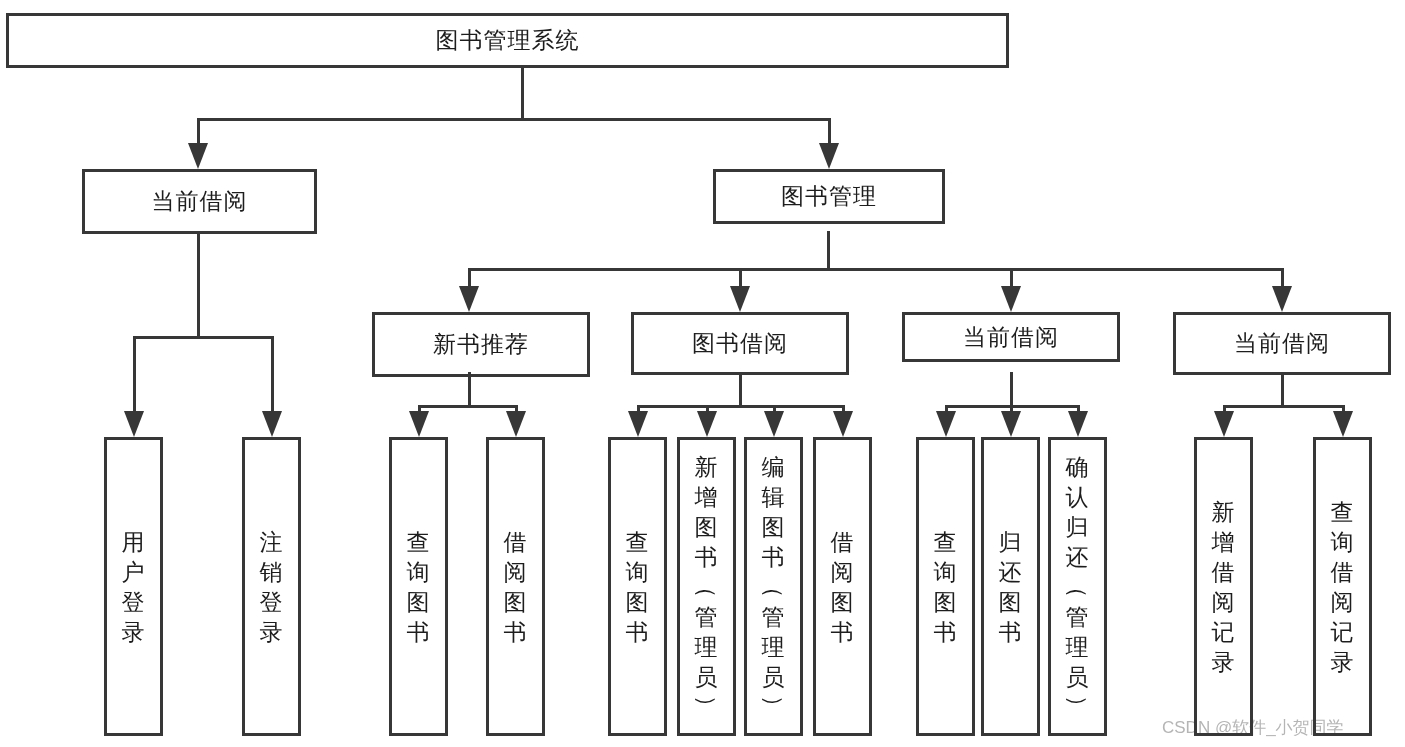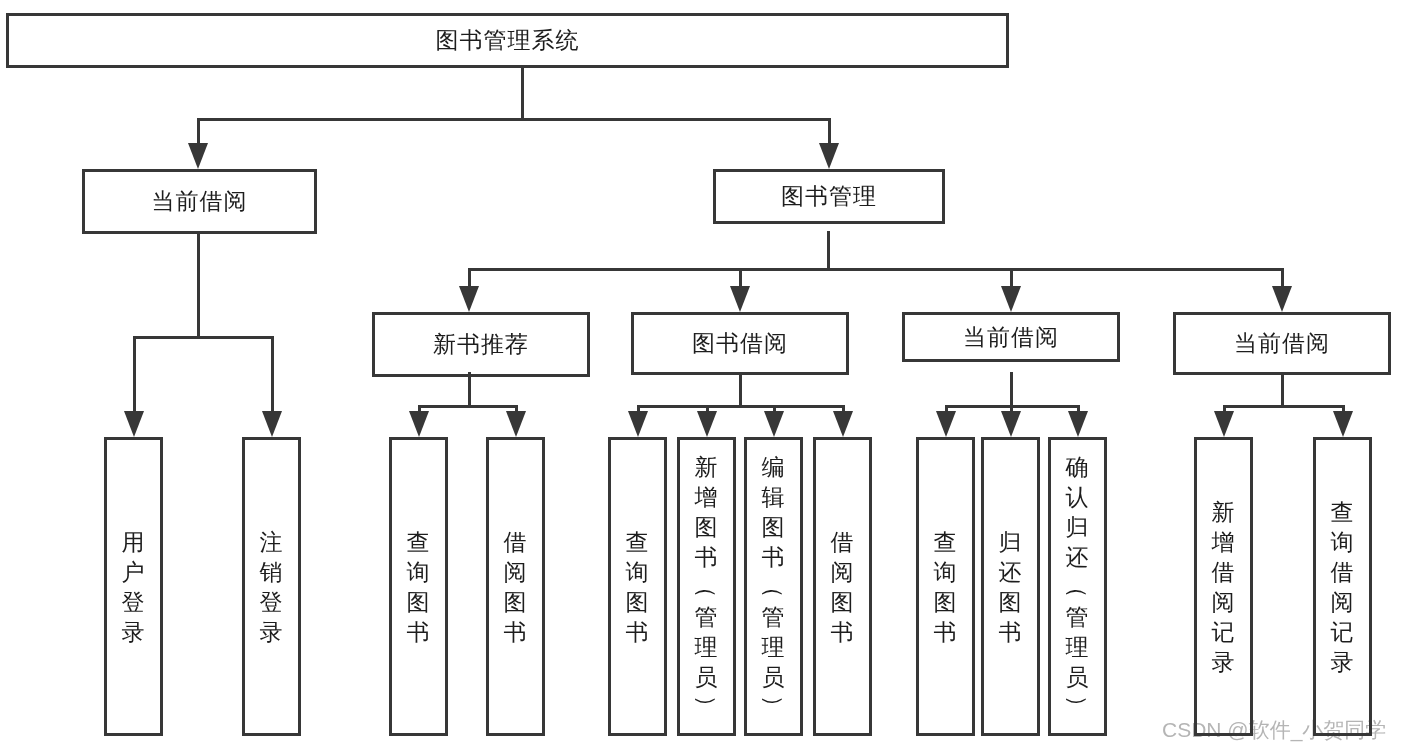--- a/index.html
+++ b/index.html
@@ -8,21 +8,21 @@
         display:flex;align-items:center;justify-content:center;font-size:23px;letter-spacing:1px;}
   .node .lbl{white-space:nowrap;}
   .leaf{flex-direction:column;}
   .vtext{display:block;}
   .vchar{display:block;height:30px;line-height:30px;width:30px;text-align:center;font-size:23px;}
   .vchar.rot{transform:rotate(90deg);}
   .vl{position:absolute;width:3px;background:var(--line,#373737);}
   .hl{position:absolute;height:3px;background:var(--line,#373737);}
   .ar{position:absolute;width:0;height:0;border-left:10px solid transparent;border-right:10px solid transparent;
       border-top:26px solid var(--line,#373737);}
-  .watermark{position:absolute;left:1162px;top:716px;font-size:21px;white-space:nowrap;color:var(--watermark,#b5b5b5);}
+  .watermark{position:absolute;left:1162px;top:716px;font-size:17px;white-space:nowrap;color:var(--watermark,#b5b5b5);}
 </style>
 </head>
 <body>
 
 <div class="stage">
 
   <div class="watermark">CSDN @软件_小贺同学</div>
 
   <div class="vl" style="left:521px;top:66px;height:54px"></div>
   <div class="hl" style="left:197px;top:118px;width:634px"></div>

